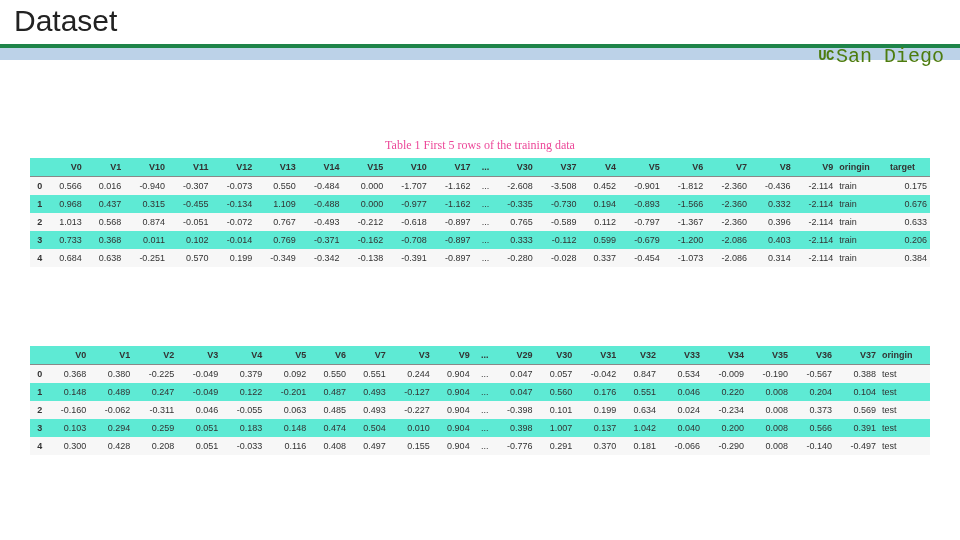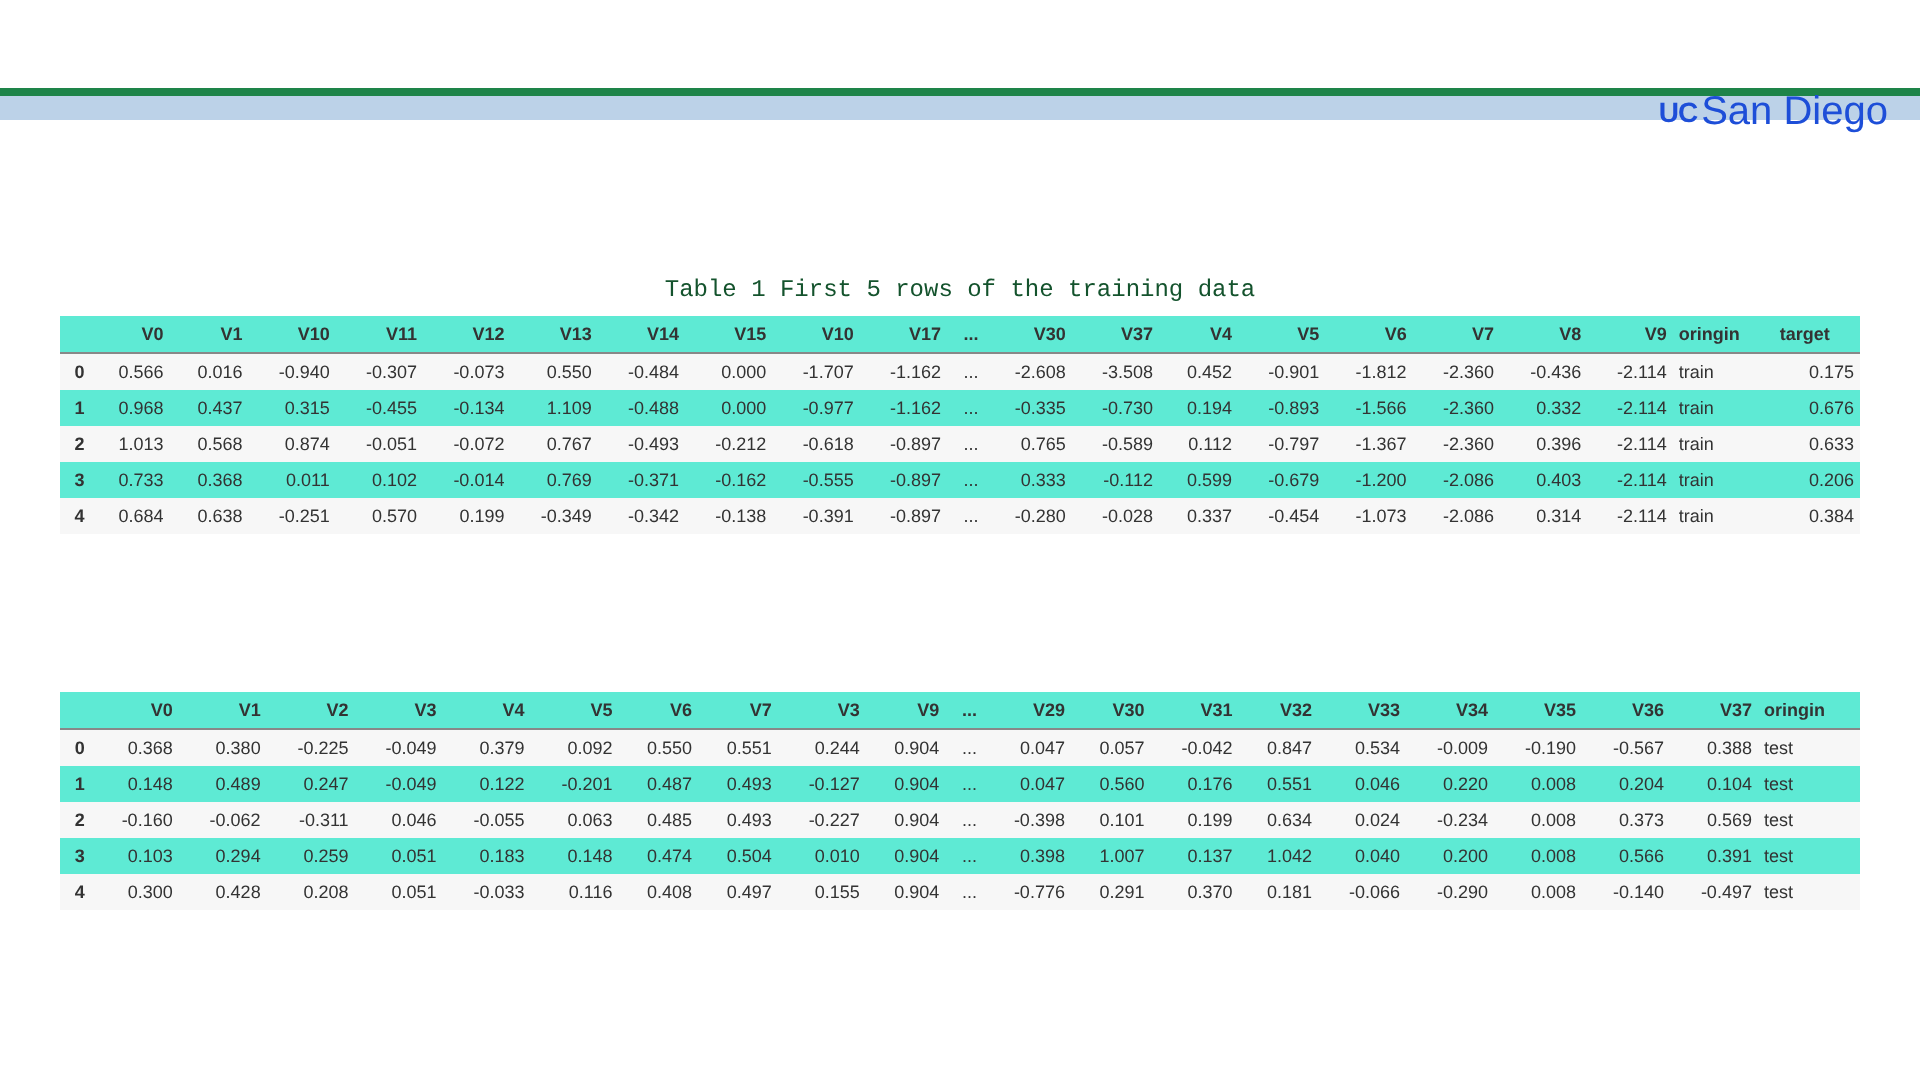--- a/index.html
+++ b/index.html
@@ -2,39 +2,40 @@
 <html><head>
 <meta charset="utf-8">
 <style>
   * { box-sizing: border-box; margin: 0; padding: 0; }
   html, body { width: 960px; height: 540px; background: #fff; font-family: Arial, Helvetica, sans-serif; }
   .slide { position: relative; width: 960px; height: 540px; }
   .title { position: absolute; top: 4px; left: 14px; font-size: 30px; font-weight: 400; color: #222; }
   .rule-wrap { position: absolute; top: 44px; left: 0; width: 960px; }
   .rule-green { height: 4px; background: #1e8449; }
   .rule-blue { height: 12px; background: #bcd2e8; margin-top: 0; }
-  .logo { position: absolute; top: 48px; right: 16px; height: 16px; display: flex; align-items: center; font-family: Liberation Sans, sans-serif; color: #1d4ed8; }
+  .logo { position: absolute; top: 48px; right: 16px; height: 16px; display: flex; align-items: center; font-family: Liberation Mono, monospace; color: #4d7c0f; }
   .logo .uc { font-weight: 700; font-size: 14px; letter-spacing: -0.5px; }
   .logo .sd { font-weight: 400; font-size: 20px; margin-left: 2px; }
-  .caption { position: absolute; width: 100%; text-align: center; font-family: Liberation Mono, monospace; font-size: 12px; color: #14532d; }
+  .caption { position: absolute; width: 100%; text-align: center; font-family: Liberation Serif, serif; font-size: 12px; color: #ec4899; }
   .cap1 { top: 138px; }
   .cap2 { top: 326px; }
   table.data { position: absolute; left: 50%; transform: translateX(-50%); border-collapse: collapse; font-size: 9px; color: #333; background: #5eead4; }
   .tbl1 { top: 158px; width: 900px; }
   .tbl2 { top: 346px; width: 900px; }
   table.data th, table.data td { padding: 4px 3px; text-align: right; white-space: nowrap; }
   table.data th { font-weight: 700; border-bottom: 1px solid #888; }
   table.data td.idx { font-weight: 700; color: #333; }
   table.data tbody tr:nth-child(odd) td { background: #f7f7f7; }
   table.data td.txt, table.data th.txt { text-align: left; }
 </style>
 </head>
 <body>
 
 <div class="slide">
+  <div class="title">Dataset</div>
   <div class="rule-wrap">
     <div class="rule-green"></div>
     <div class="rule-blue"></div>
   </div>
   <div class="logo">
     <span class="uc">UC</span>
     <span class="sd">San Diego</span>
   </div>
 
   <div class="caption cap1">Table 1 First 5 rows of the training data</div>
@@ -141,21 +142,21 @@
         <tr>
           <td class="idx">3</td>
           <td>0.733</td>
           <td>0.368</td>
           <td>0.011</td>
           <td>0.102</td>
           <td>-0.014</td>
           <td>0.769</td>
           <td>-0.371</td>
           <td>-0.162</td>
-          <td>-0.555</td>
+          <td>-0.708</td>
           <td>-0.897</td>
           <td>...</td>
           <td>0.333</td>
           <td>-0.112</td>
           <td>0.599</td>
           <td>-0.679</td>
           <td>-1.200</td>
           <td>-2.086</td>
           <td>0.403</td>
           <td>-2.114</td>

